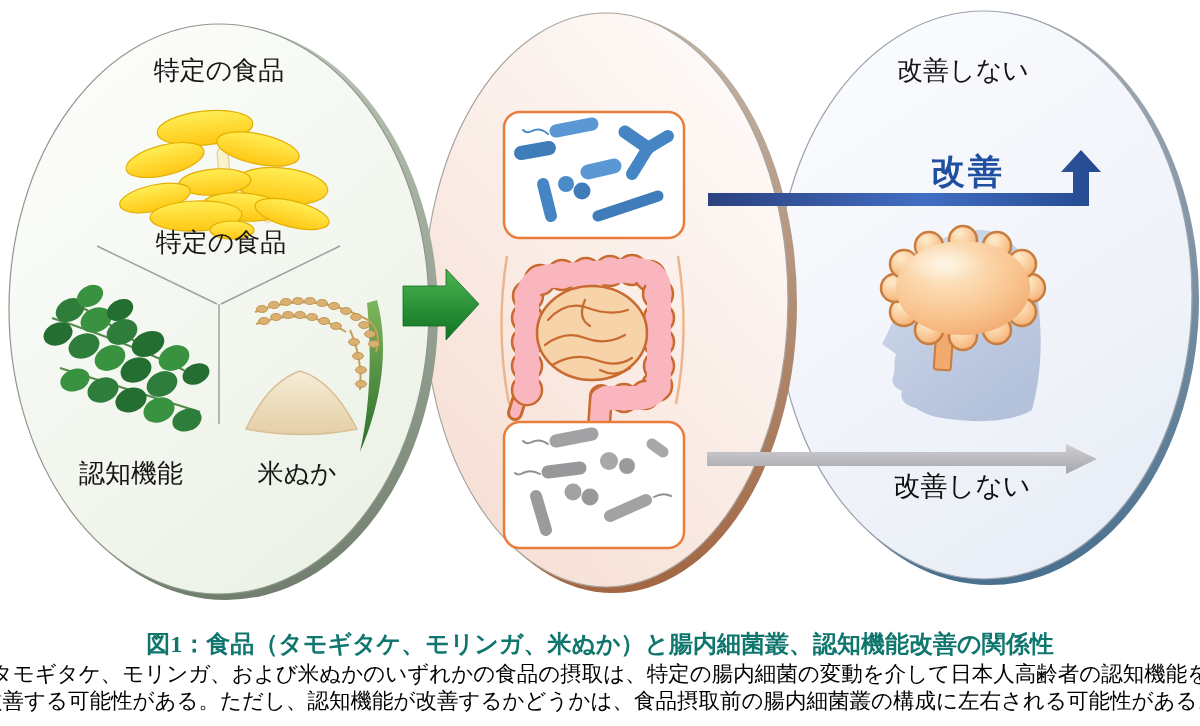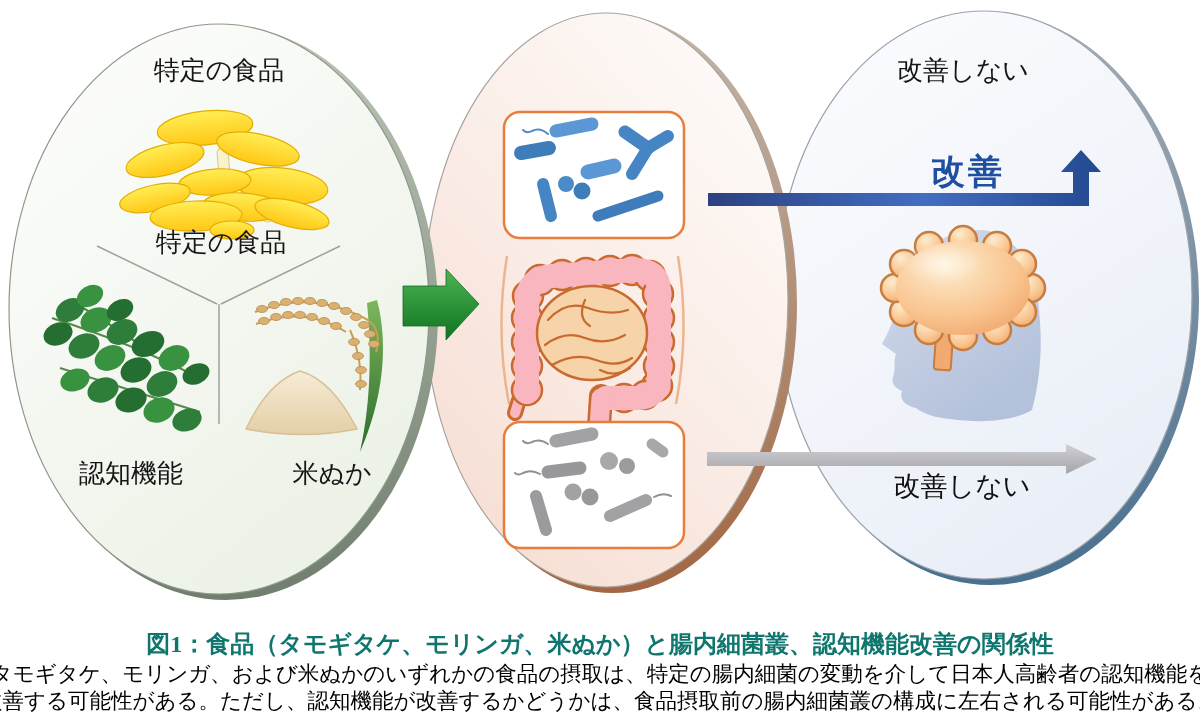--- a/index.html
+++ b/index.html
@@ -298,21 +298,21 @@
   <polygon points="403,286 446,286 446,269 479,304 446,340 446,326 403,326" fill="url(#greenArrowGrad)" stroke="#156a24" stroke-width="0.8"></polygon>
 
   <path d="M 708,193 H 1073 V 172 H 1061 L 1081,150 L 1101,172 H 1089 V 206 H 708 Z" fill="url(#blueArrowGrad)"></path>
 
   <path d="M 707,452 H 1066 V 444 L 1097,459 L 1066,474 V 466 H 707 Z" fill="url(#grayArrowGrad)"></path>
 </svg>
 
   <div class="lbl section-title" style="left:219px;top:56px;">特定の食品</div>
   <div class="lbl item-label" style="left:221px;top:228px;">特定の食品</div>
   <div class="lbl item-label" style="left:131px;top:459px;">認知機能</div>
-  <div class="lbl item-label" style="left:297px;top:459px;margin-left:35px;">米ぬか</div>
+  <div class="lbl item-label" style="left:297px;top:459px;">米ぬか</div>
 
 
   <div class="lbl section-title" style="left:963px;top:56px;">改善しない</div>
   <div class="lbl improve-label" style="left:968px;top:153px;">改善</div>
   <div class="lbl no-improve-label" style="left:962px;top:472px;">改善しない</div>
 
   <div class="lbl caption-title" style="left:600px;top:631px;">図1：食品（タモギタケ、モリンガ、米ぬか）と腸内細菌叢、認知機能改善の関係性</div>
   <div class="lbl caption-body" style="left:600px;top:663px;">タモギタケ、モリンガ、および米ぬかのいずれかの食品の摂取は、特定の腸内細菌の変動を介して日本人高齢者の認知機能を</div>
   <div class="lbl caption-body" style="left:600px;top:690px;">改善する可能性がある。ただし、認知機能が改善するかどうかは、食品摂取前の腸内細菌叢の構成に左右される可能性がある。</div>
 </div>

